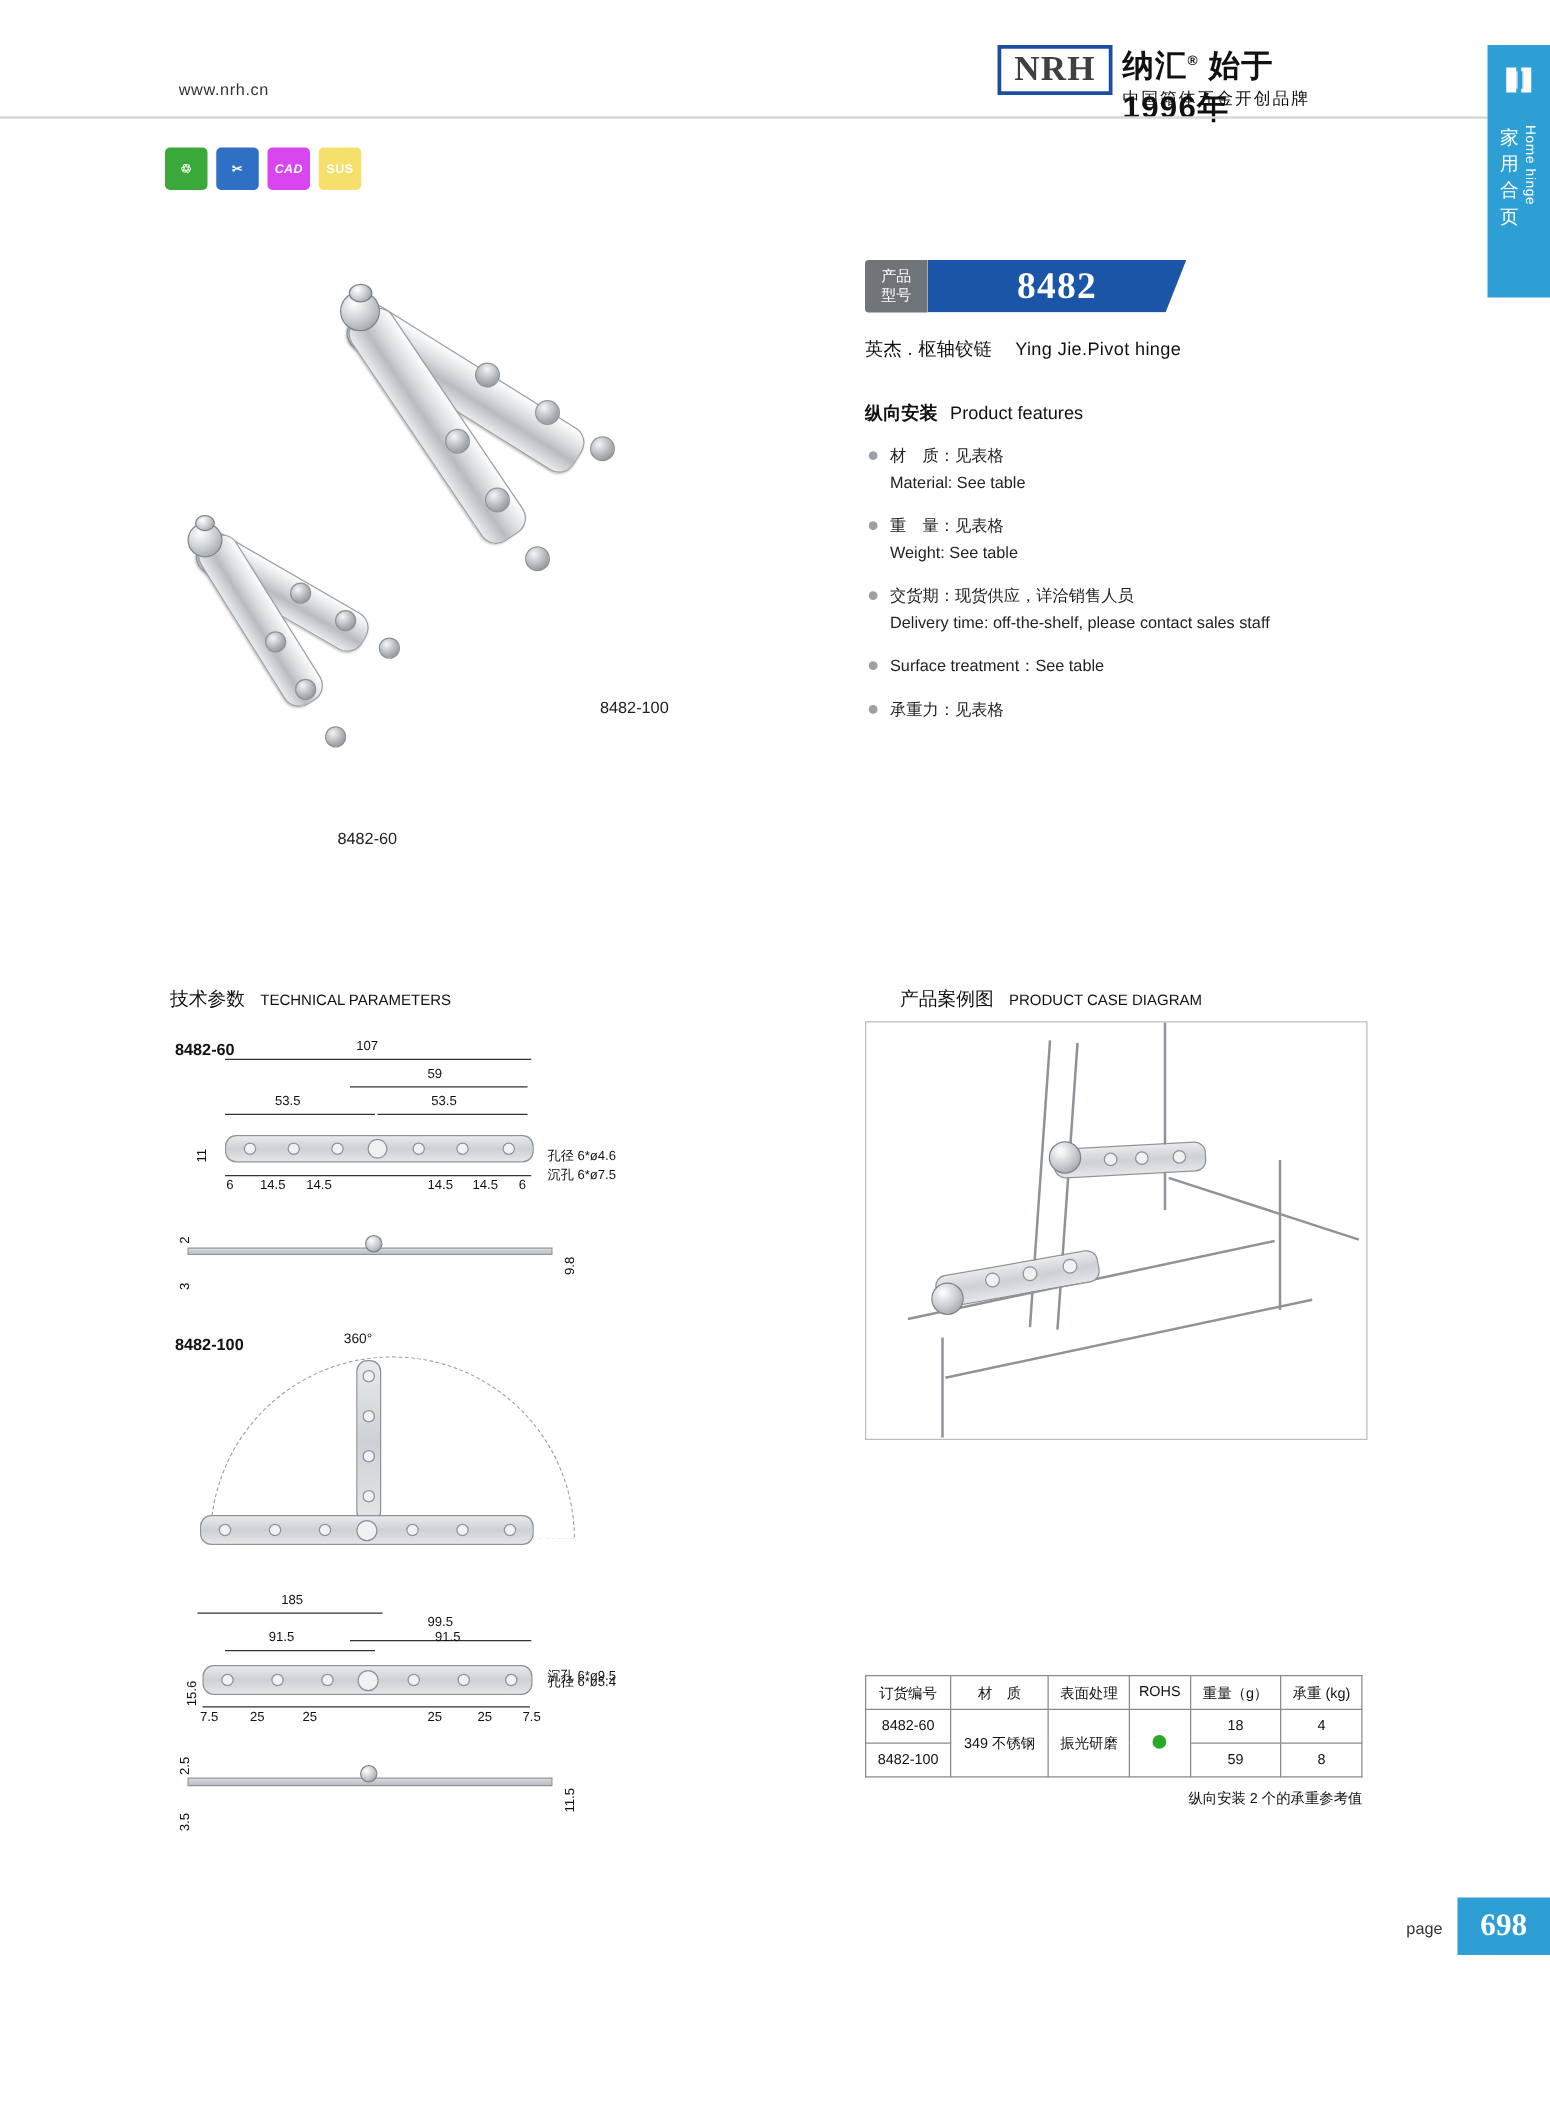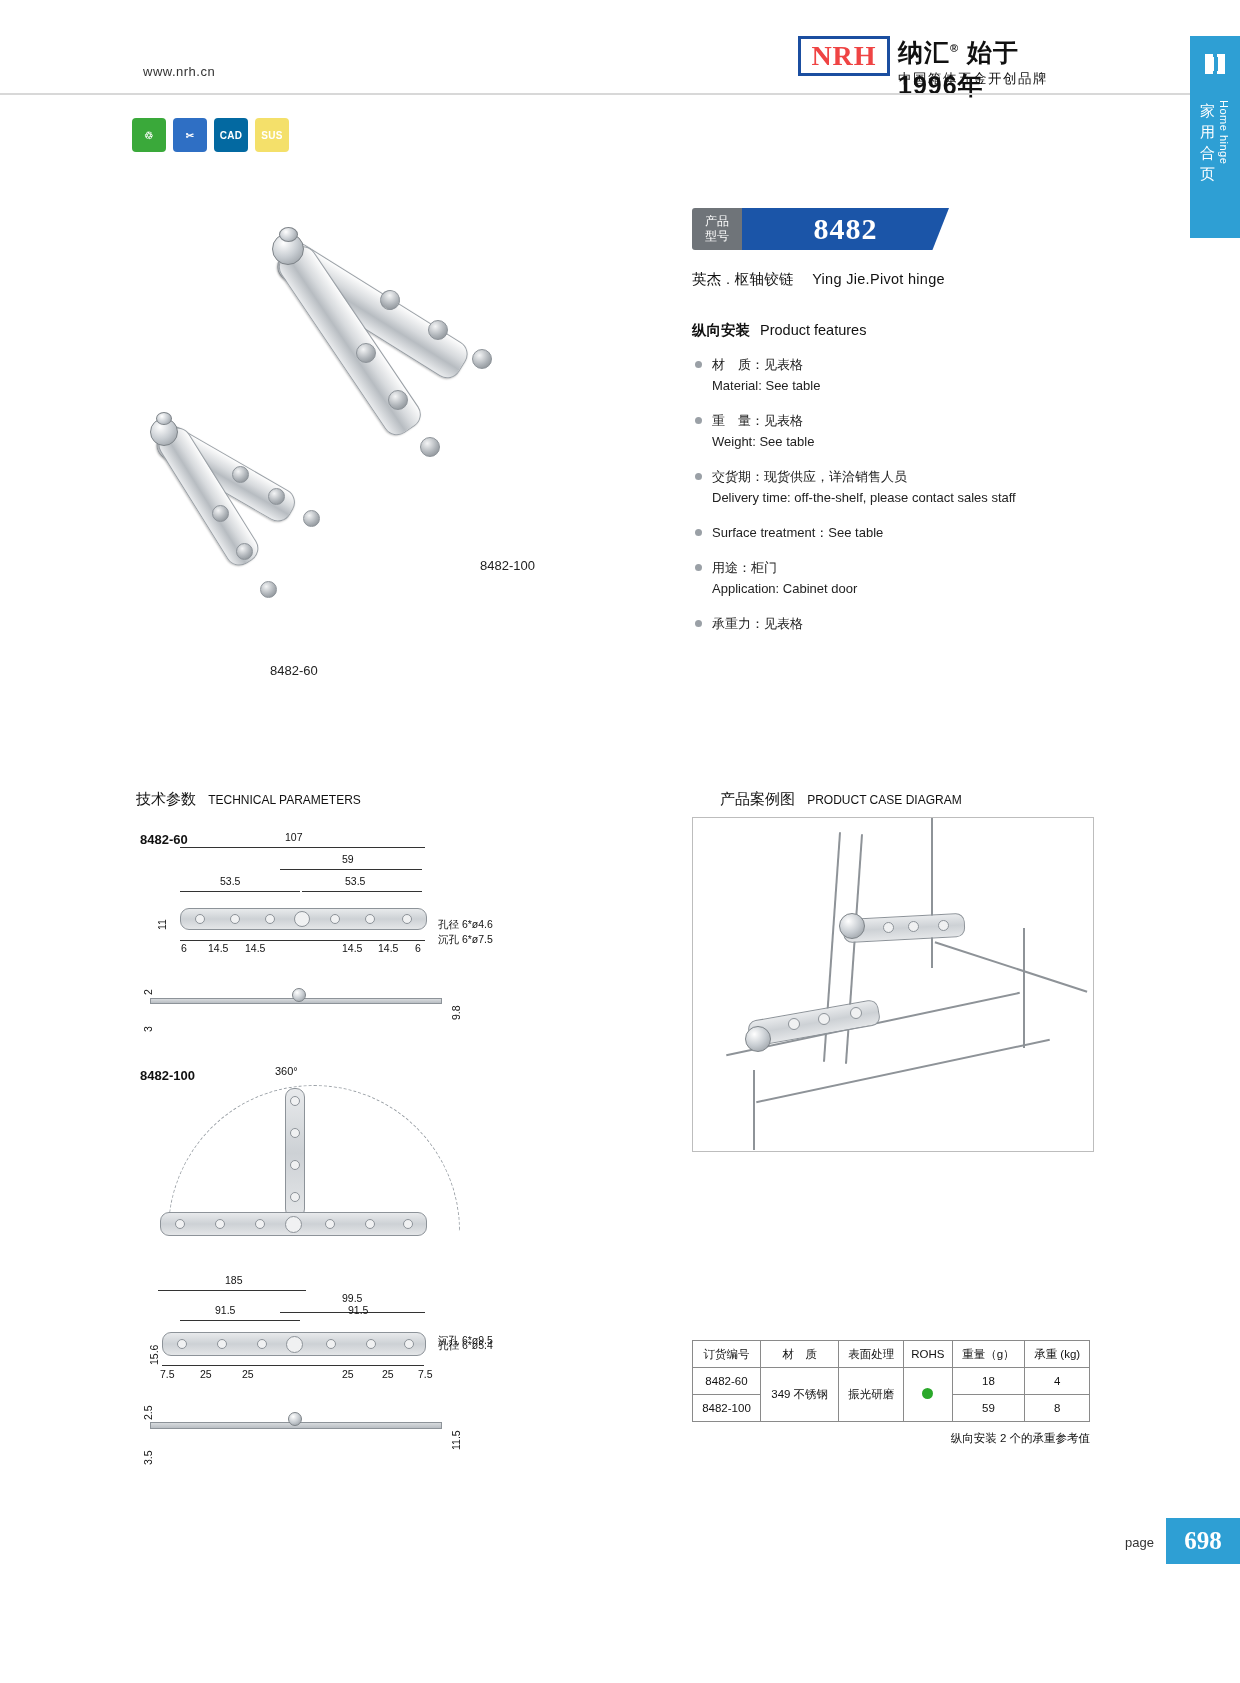--- a/index.html
+++ b/index.html
@@ -38,21 +38,21 @@
     width: 270px;
     height: 52px;
   }
   .brand-logo {
     position: absolute;
     left: 0; top: 0;
     width: 92px;
     height: 40px;
     border: 3px solid #1b4ea0;
     box-sizing: border-box;
-    color: #ef4444;
+    color: #404040;
     font-weight: bold;
     font-size: 28px;
     line-height: 34px;
     text-align: center;
     letter-spacing: 1px;
     font-family: "Liberation Serif", serif;
   }
   .brand-cn {
     position: absolute;
     left: 100px;
@@ -142,21 +142,21 @@
     color: #fff;
     font-size: 10px;
     font-weight: bold;
     display: flex;
     align-items: center;
     justify-content: center;
     letter-spacing: 0.3px;
   }
   .badge.green { background: #3aa93a; }
   .badge.blue  { background: #2f6fc4; }
-  .badge.red   { background: #0369a1; }
+  .badge.red   { background: #d946ef; font-style: italic; }
   .badge.yellow{ background: #f4e06a; color: #fff; }
 
   
   .hero {
     position: absolute;
     left: 120px;
     top: 215px;
     width: 520px;
     height: 470px;
   }
@@ -505,25 +505,20 @@
     <span class="en">Weight: See table</span>
   </div>
   <div class="feature">
     <span class="dot"></span>
     <span class="cn">交货期：现货供应，详洽销售人员</span>
     <span class="en">Delivery time: off-the-shelf, please contact sales staff</span>
   </div>
   <div class="feature">
     <span class="dot"></span>
     <span class="en">Surface treatment：See table</span>
-  </div>
-  <div class="feature">
-    <span class="dot"></span>
-    <span class="cn">用途：柜门</span>
-    <span class="en">Application: Cabinet door</span>
   </div>
   <div class="feature">
     <span class="dot"></span>
     <span class="cn">承重力：见表格</span>
   </div>
 </div>
 
 <div class="sec-title tech-title">
   <span>技术参数</span>
   <span class="en">TECHNICAL PARAMETERS</span>

